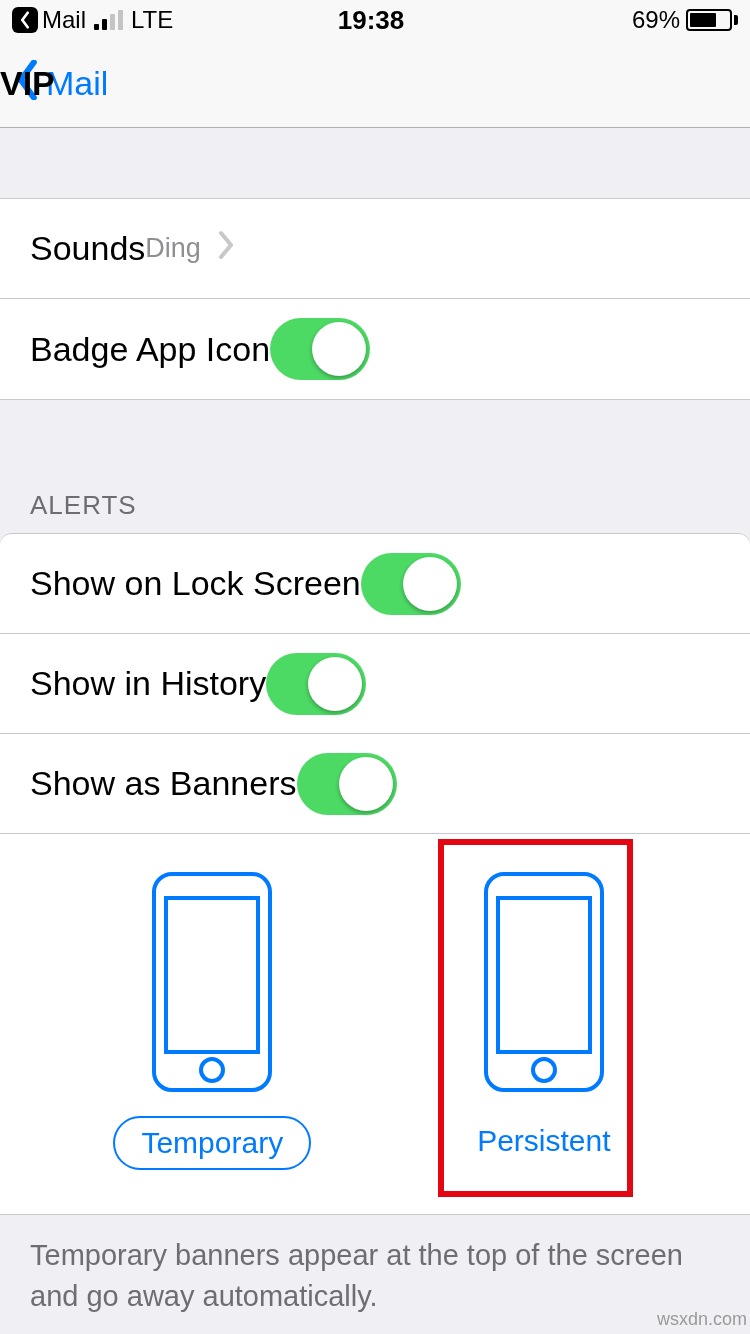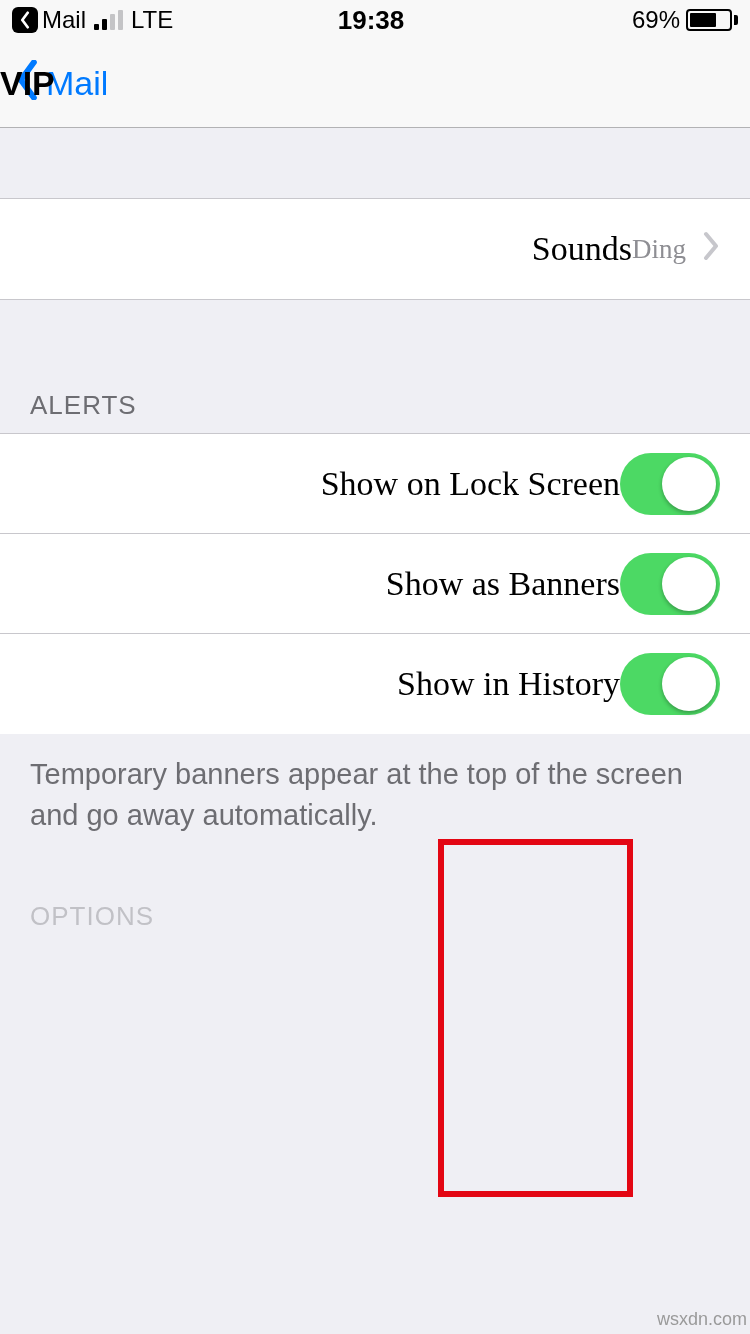--- a/index.html
+++ b/index.html
@@ -51,25 +51,24 @@
   }
   .nav-back { display:flex; align-items:center; color:#007aff; font-size:34px; gap:6px;}
   .nav-back svg { width:24px; height:40px; }
   .nav-title { position:absolute; left:0;right:0;text-align:left; font-size:34px; font-weight:600; }
 
   
   .spacer { height:70px; }
   .section { background:#fff; border-top:1px solid #c8c7cc; border-bottom:1px solid #c8c7cc; }
   .row {
     min-height:100px;
-    display:flex; align-items:center; justify-content:flex-end;
+    display:flex; align-items:center; justify-content:flex-start;
     padding: 10px 30px;
     font-size:34px;
     border-bottom:1px solid #c8c7cc;
-    font-family:Liberation Serif, serif;
   }
   .row:last-child { border-bottom:none; }
   .row .left { color:#000; }
   .row .right { display:flex; align-items:center; gap:16px; color:#8e8e93; font-size:27px;}
   .chevron { color:#c7c7cc; }
   .chevron svg{width:18px;height:30px;}
   .section-header {
     padding: 56px 30px 12px 30px;
     color:#6d6d72; font-size:26px; letter-spacing:1px;margin-top:34px;
   }
@@ -169,44 +168,70 @@
     <span class="left">Sounds</span>
     <span class="right">
       <span>Ding</span>
       <span class="chevron">
         <svg viewBox="0 0 18 30">
             <polyline points="4,3 14,15 4,27" stroke="#c7c7cc" stroke-width="4" fill="none" stroke-linecap="round" stroke-linejoin="round"></polyline>
           </svg>
       </span>
     </span>
   </div>
+  <div class="row">
+    <span class="left">Badge App Icon</span>
+    <div class="toggle">
+        <div class="knob"></div>
+      </div>
+  </div>
 </div>
 
 <div class="section-header">ALERTS</div>
 
-<div class="section" style="border-bottom:none;">
+<div class="section" style="border-bottom:none;border-radius:12px;">
   <div class="row">
     <span class="left">Show on Lock Screen</span>
     <div class="toggle">
         <div class="knob"></div>
       </div>
   </div>
   <div class="row">
+    <span class="left">Show in History</span>
+    <div class="toggle">
+        <div class="knob"></div>
+      </div>
+  </div>
+  <div class="row">
     <span class="left">Show as Banners</span>
     <div class="toggle">
         <div class="knob"></div>
       </div>
   </div>
-  <div class="row">
-    <span class="left">Show in History</span>
-    <div class="toggle">
-        <div class="knob"></div>
-      </div>
-  </div>
-
+
+  <div class="banner-row">
+    <div class="banner-option">
+      <svg class="phone" viewBox="0 0 124 224">
+        <rect x="4" y="4" width="116" height="216" rx="18" class="phone-outline"></rect>
+        <rect x="16" y="28" width="92" height="154" class="phone-outline"></rect>
+        <rect x="22" y="36" width="80" height="18" rx="3" class="phone-fill"></rect>
+        <circle cx="62" cy="200" r="11" class="phone-outline"></circle>
+      </svg>
+      <span class="banner-label outlined">Temporary</span>
+    </div>
+    <div class="banner-option">
+      <svg class="phone" viewBox="0 0 124 224">
+        <rect x="4" y="4" width="116" height="216" rx="18" class="phone-outline"></rect>
+        <rect x="16" y="28" width="92" height="154" class="phone-outline"></rect>
+        <rect x="22" y="36" width="80" height="18" rx="3" class="phone-fill"></rect>
+        <circle cx="62" cy="200" r="11" class="phone-outline"></circle>
+      </svg>
+      <span class="banner-label">Persistent</span>
+    </div>
+  </div>
 </div>
 
 <div class="footer-text">Temporary banners appear at the top of the screen and go away automatically.</div>
 
 <div class="options-peek" style="opacity:.35;">OPTIONS</div>
 
 <div class="highlight-box" style="left:438px; top:839px; width:195px; height:358px;"></div>
 
 <div class="watermark">wsxdn.com</div>
 

